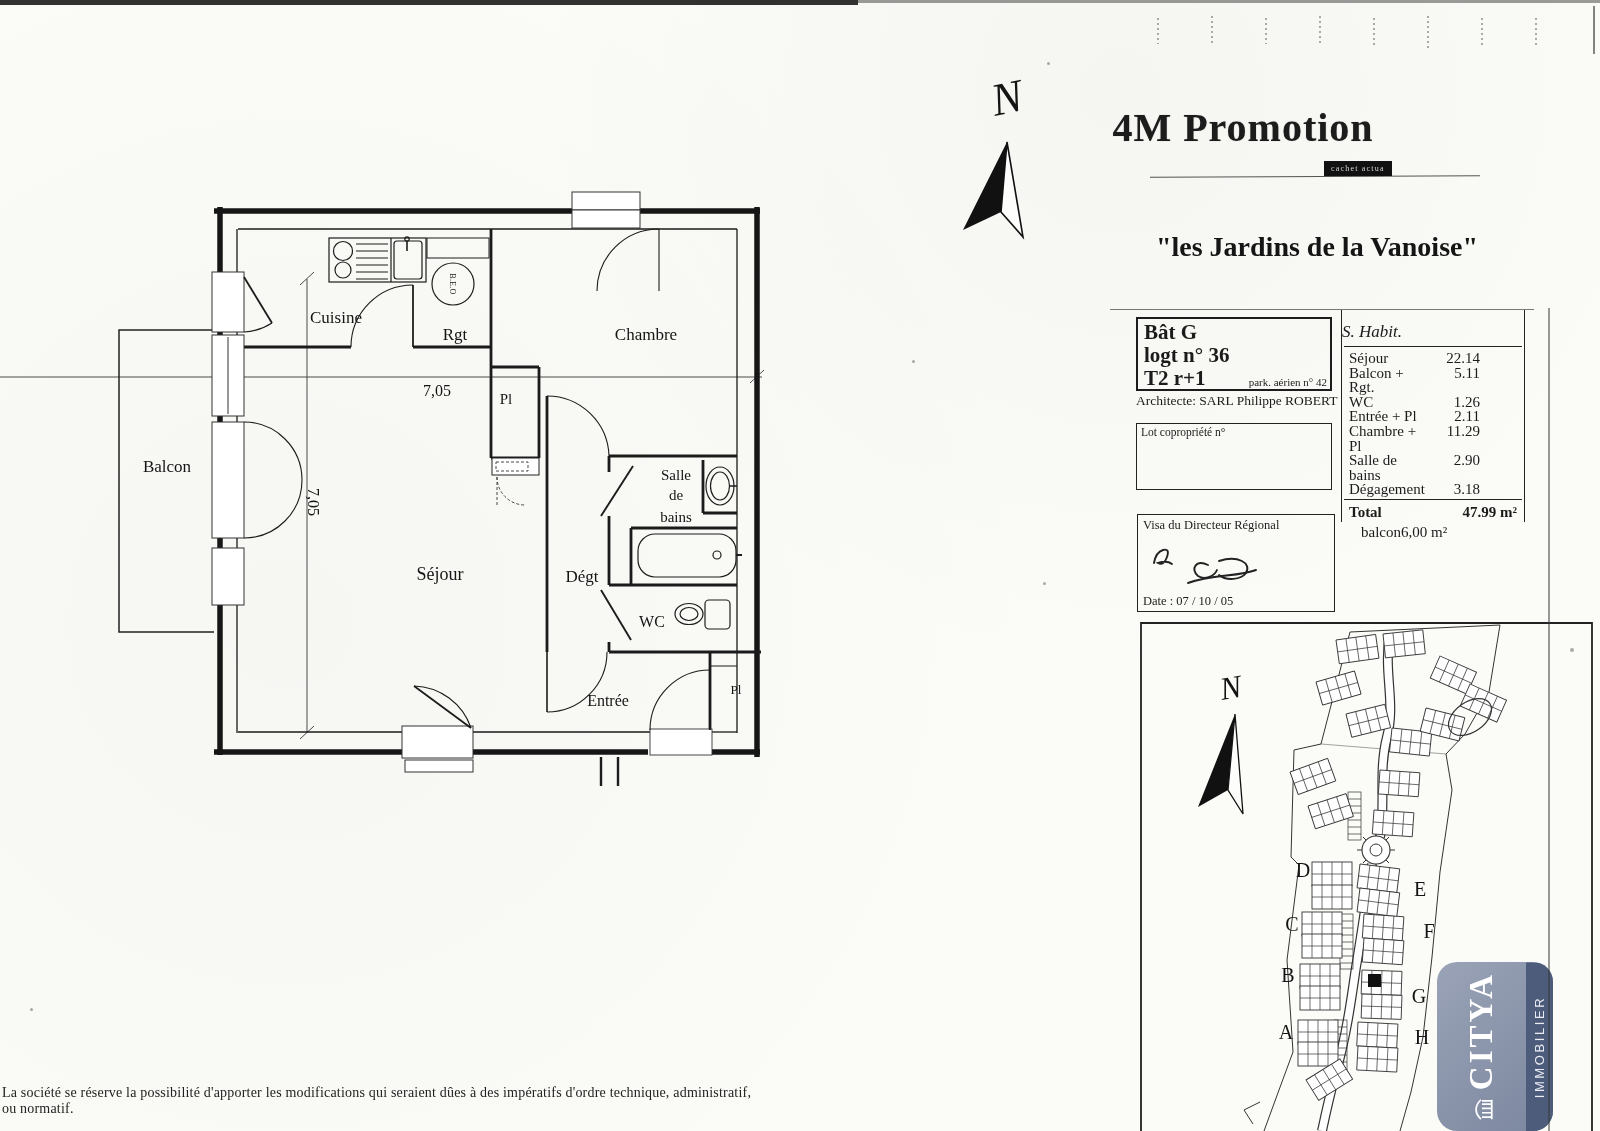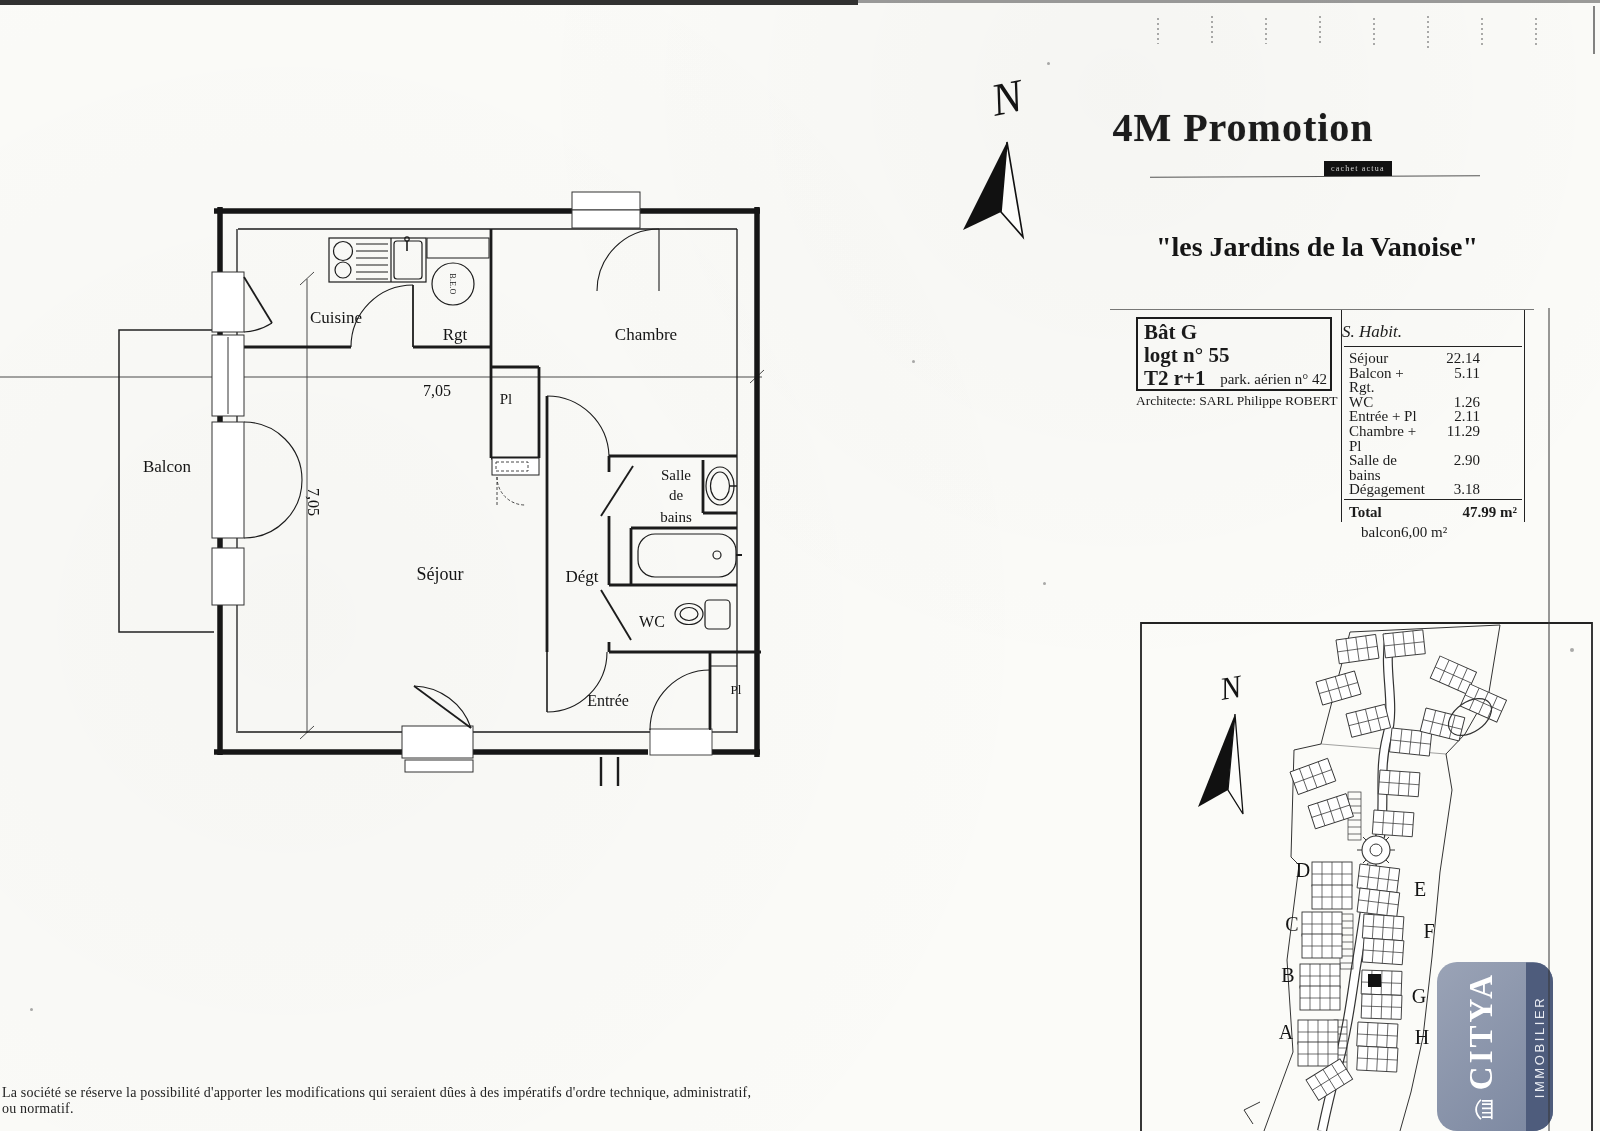--- a/index.html
+++ b/index.html
@@ -18,21 +18,21 @@
   .company{left:1063px;top:104px;width:360px;text-align:center;font-size:40px;font-weight:bold;
            letter-spacing:1px;color:#1c1c1c;text-shadow:0 0 1px rgba(20,20,20,.35);}
   .rule-squiggle{left:1150px;top:176px;width:330px;border-top:1.6px solid #2a2a2a;opacity:.8;transform:skewY(-.3deg);}
   .stamp{left:1324px;top:161px;background:#111;color:#d8d8d8;font-size:8px;letter-spacing:1.2px;
          padding:3px 7px;filter:blur(.3px);}
   .residence{left:1100px;top:231px;width:434px;text-align:center;font-size:28px;font-weight:bold;color:#151515;}
   .address{left:1100px;top:267px;width:434px;text-align:center;font-size:21px;color:#1d1d1d;}
   
   .unit-box{left:1136px;top:317px;width:196px;height:74px;border:2.5px solid #1c1c1c;padding:2px 0 0 6px;box-sizing:border-box;}
   .unit-box .l{font-size:21px;font-weight:bold;line-height:23px;}
-  .parking{position:absolute;right:3px;bottom:1px;font-size:15px;font-weight:normal;}
+  .parking{position:absolute;right:3px;bottom:1px;font-size:11px;font-weight:normal;}
   .architect{left:1136px;top:393px;width:220px;font-size:13.5px;}
   .lot-box{left:1136px;top:423px;width:196px;height:67px;border:1.6px solid #222;box-sizing:border-box;padding:2px 4px;font-size:11.5px;}
   
   .area-table{left:1341px;top:310px;width:184px;height:212px;border-left:1.7px solid #222;border-right:1.7px solid #222;box-sizing:border-box;}
   .at-head{font-style:italic;font-size:17px;text-align:left;padding:12px 10px 4px 0;}
   .at-rule{border-top:1.6px solid #222;margin:0 2px;}
   .at-rows{padding:4px 0 2px 7px;font-size:15px;line-height:14.6px;}
   .at-row{display:flex;}
   .at-row .lab{flex:1;}
   .at-row .num{width:62px;text-align:right;padding-right:44px;}
@@ -239,25 +239,26 @@
     <polygon points="62,70 56,140 78,165" fill="#fdfdfb" stroke="#111" stroke-width="1.6"></polygon>
   </svg>
 
   <div class="abs company">4M Promotion</div>
   <div class="abs rule-squiggle"></div>
   <div class="abs stamp">cachet actua</div>
   <div class="abs residence">"les Jardins de la Vanoise"</div>
 
   <div class="abs unit-box">
     <div class="l">Bât G</div>
-    <div class="l">logt n° 55</div>
+    <div class="l">logt n° 36</div>
     <div class="l">T2 r+1</div>
     <div class="parking">park. aérien n° 42</div>
   </div>
   <div class="abs architect">Architecte: SARL Philippe ROBERT</div>
+  <div class="abs lot-box">Lot copropriété n°</div>
 
   <div class="abs area-table">
     <div class="at-head">S. Habit.</div>
     <div class="at-rule"></div>
     <div class="at-rows">
       <div class="at-row">
           <span class="lab">Séjour</span>
           <span class="num">22.14</span>
         </div>
       <div class="at-row">
@@ -291,20 +292,32 @@
           <span class="lab">Total</span>
           <span class="num">47.99 m²</span>
         </div>
       <div class="at-brow">
           <span class="lab">balcon</span>
           <span class="num">6,00 m²</span>
         </div>
     </div>
   </div>
 
+  <div class="abs visa-box">
+    <div class="visa-title">Visa du Directeur Régional</div>
+    <svg width="150" height="48" style="position:absolute;left:8px;top:22px;">
+      <g stroke="#222" stroke-width="1.9" fill="none" stroke-linecap="round">
+        <path d="M 8,26 q 2,-11 9,-13 q 7,-2 4,7 q -3,9 -9,6 q 9,-3 14,1"></path>
+        <path d="M 62,28 C 50,22 44,32 52,39 C 58,43 68,40 71,33"></path>
+        <path d="M 73,24 C 92,18 106,26 100,36 C 95,43 80,44 73,38"></path>
+        <path d="M 42,46 C 66,37 92,40 110,33"></path>
+      </g>
+    </svg>
+    <div class="visa-date">Date : 07 / 10 / 05</div>
+  </div>
 
   <svg class="abs" style="left:1140px;top:622px;" width="455" height="509" viewBox="0 0 455 509">
     <defs>
       <g id="blk">
         <rect width="40" height="24" fill="#fff" stroke="#333" stroke-width="0.9"></rect>
         <path d="M 10,0 V 24 M 20,0 V 24 M 30,0 V 24 M 0,12 H 40" stroke="#333" stroke-width="0.7" fill="none"></path>
       </g>
     </defs>
 
     <path d="M 1,509 V 1 H 452 V 509" fill="none" stroke="#222" stroke-width="1.8"></path>

